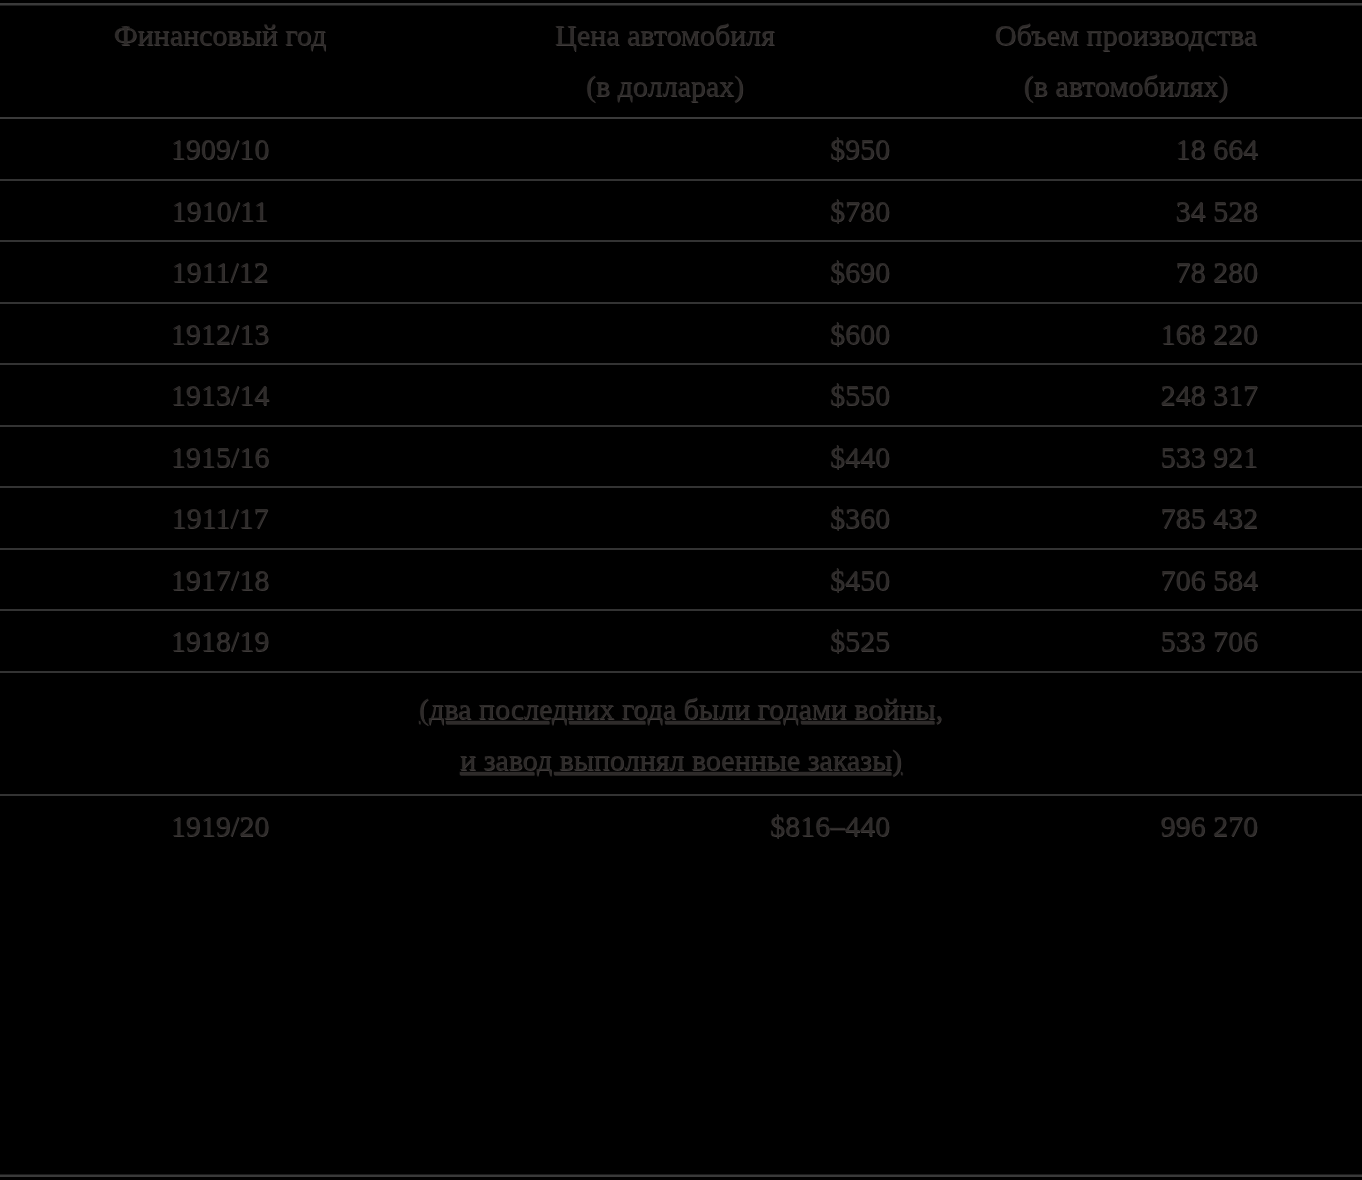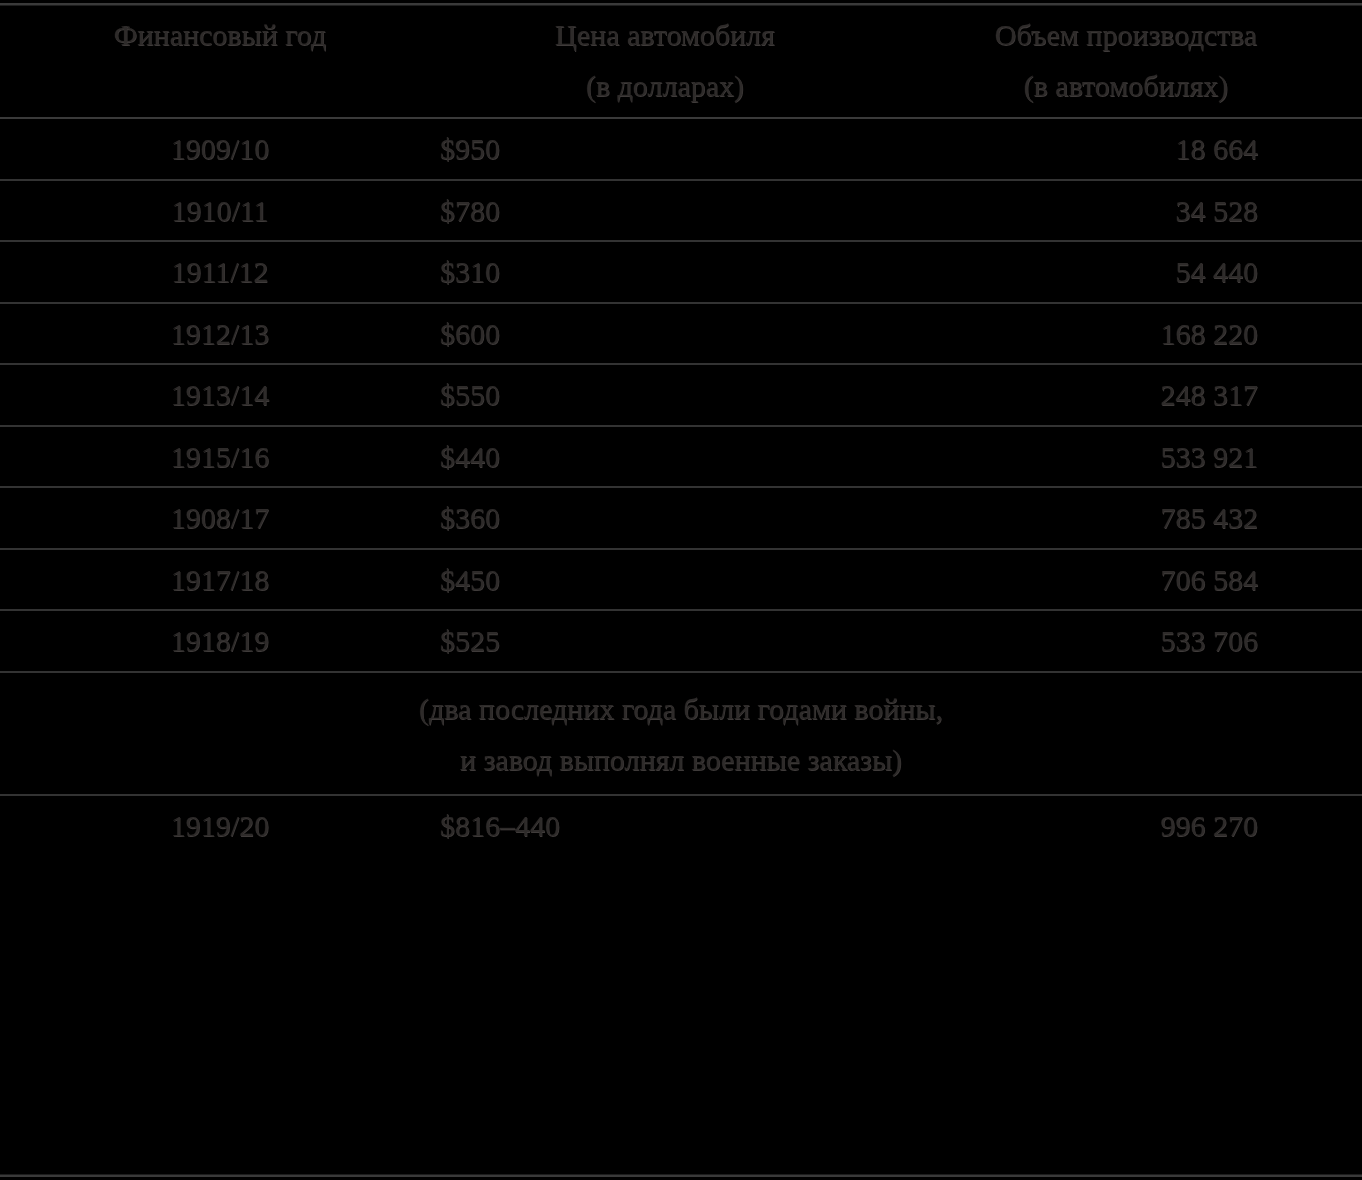--- a/index.html
+++ b/index.html
@@ -77,38 +77,39 @@
     text-shadow: 0.5px 0.5px 0 #3f3b3a, -0.5px -0.5px 0 #131212;
     white-space: nowrap;
     margin-top: 40px;
   }
 
   td.cell-year {
     text-align: center;
     padding-left: 0;
   }
   td.cell-price {
-    text-align: left;
+    text-align: right;
   }
   td.cell-volume {
     text-align: right;
     padding-right: 104px;
   }
 
   tr.note-row {
     border-top: 2px solid #333333;
     border-bottom: 2px solid #333333;
   }
   td.note-cell {
     text-align: center;
     padding: 14px 0 12px 0;
     font-size: 30px;
     line-height: 1.45;
     color: #2e2b2a;
     text-shadow: 0.5px 0.5px 0 #3f3b3a, -0.5px -0.5px 0 #131212;
+    text-decoration: underline;
   }
   .note-line { display: block; }
   .note-line + .note-line { margin-top: 8px; }
 
   .hdr-line { display: block; }
   .hdr-line.second { margin-top: 8px; }
 </style>
 </head>
 <body>
 
@@ -146,40 +147,40 @@
         <td class="cell-price">$950</td>
         <td class="cell-volume">18 664</td>
       </tr>
       <tr class="data-row">
         <td class="cell-year">1910/11</td>
         <td class="cell-price">$780</td>
         <td class="cell-volume">34 528</td>
       </tr>
       <tr class="data-row">
         <td class="cell-year">1911/12</td>
-        <td class="cell-price">$310</td>
-        <td class="cell-volume">54 440</td>
+        <td class="cell-price">$690</td>
+        <td class="cell-volume">78 280</td>
       </tr>
       <tr class="data-row">
         <td class="cell-year">1912/13</td>
         <td class="cell-price">$600</td>
         <td class="cell-volume">168 220</td>
       </tr>
       <tr class="data-row">
         <td class="cell-year">1913/14</td>
         <td class="cell-price">$550</td>
         <td class="cell-volume">248 317</td>
       </tr>
       <tr class="data-row">
         <td class="cell-year">1915/16</td>
         <td class="cell-price">$440</td>
         <td class="cell-volume">533 921</td>
       </tr>
       <tr class="data-row">
-        <td class="cell-year">1908/17</td>
+        <td class="cell-year">1911/17</td>
         <td class="cell-price">$360</td>
         <td class="cell-volume">785 432</td>
       </tr>
       <tr class="data-row">
         <td class="cell-year">1917/18</td>
         <td class="cell-price">$450</td>
         <td class="cell-volume">706 584</td>
       </tr>
       <tr class="data-row">
         <td class="cell-year">1918/19</td>

